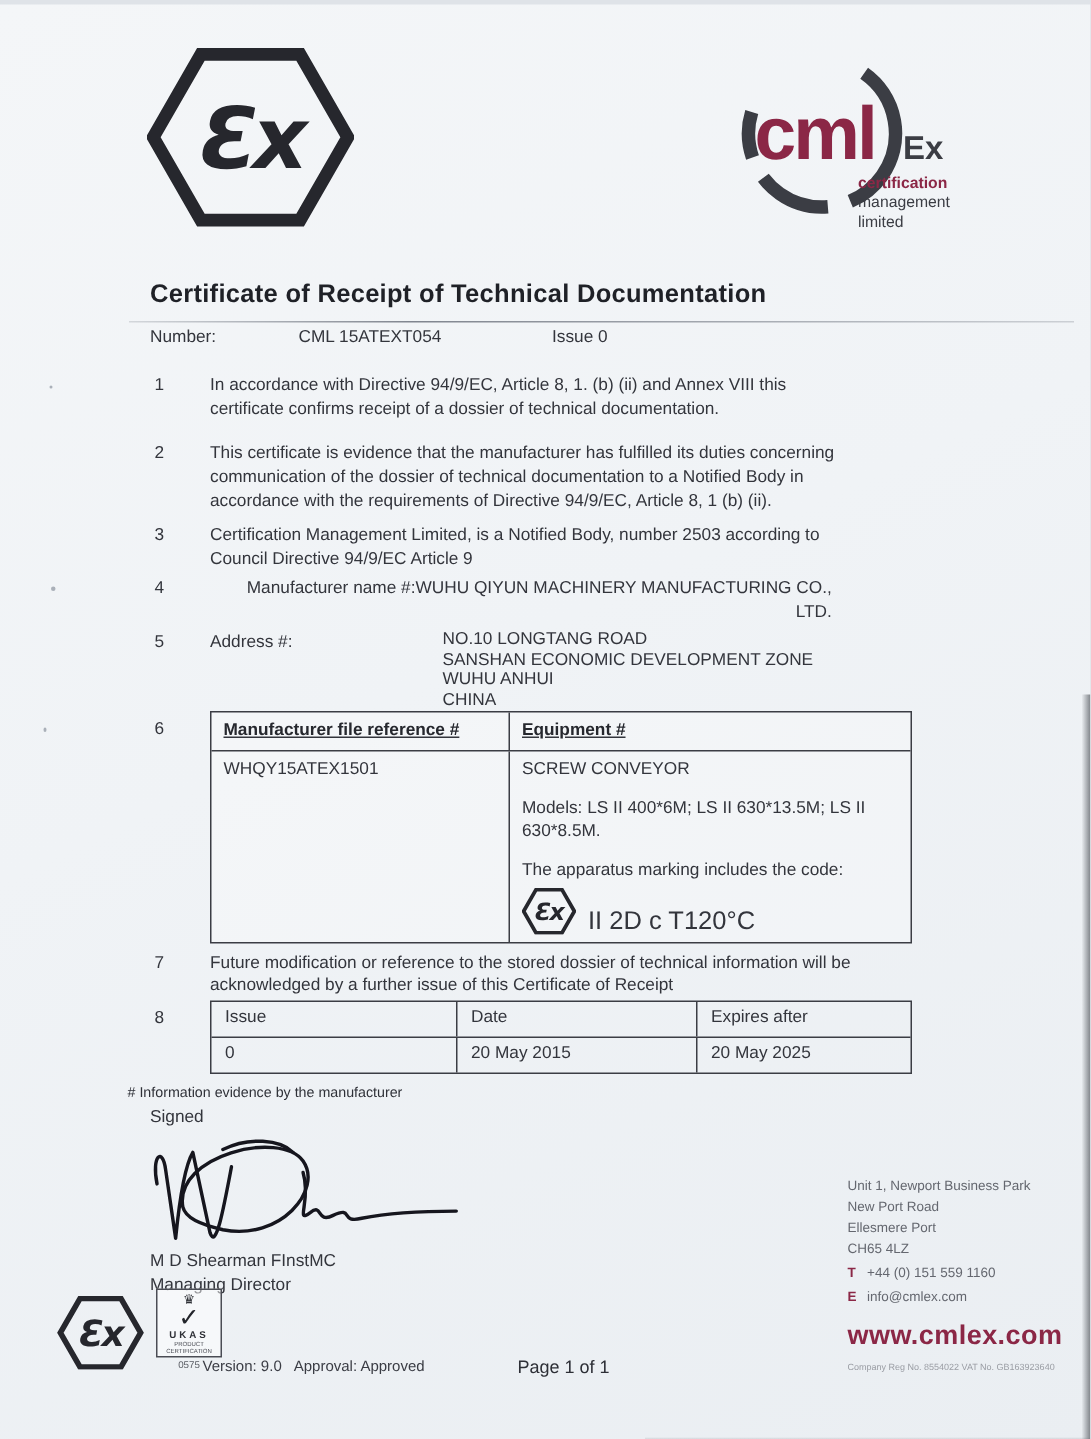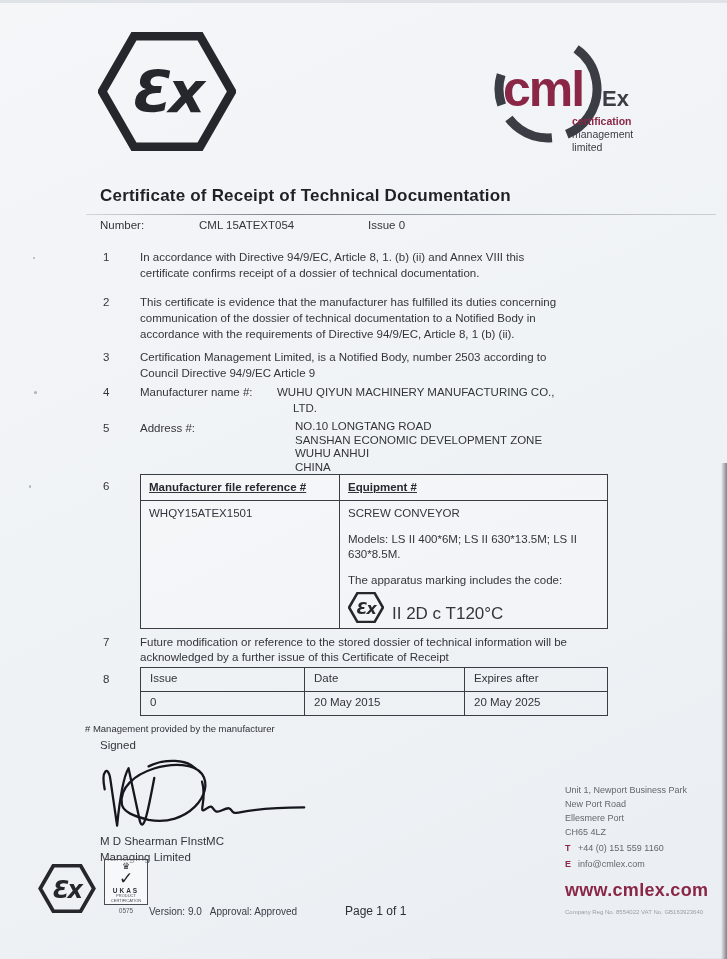--- a/index.html
+++ b/index.html
@@ -63,21 +63,21 @@
 
   .ex-logo-bottom{position:absolute;left:38px;top:861px;}
   .ukas{position:absolute;left:104px;top:856px;width:44px;text-align:center;}
   .ukas .box{border:1px solid #4a4c54;padding:2px 1px 1px;background:rgba(255,255,255,.5);}
   .ukas .crown{font-size:9px;line-height:9px;color:#2e3036;}
   .ukas .check{font-size:17px;line-height:15px;font-weight:bold;color:#23252b;}
   .ukas .nm{font-size:6.5px;font-weight:bold;letter-spacing:2px;color:#2e3036;margin-top:1px;}
   .ukas .sub{font-size:4px;line-height:4.5px;color:#4a4c54;white-space:pre-line;}
   .ukas .no{font-size:6.5px;color:#5a5d64;margin-top:2px;}
 
-  .version-line{position:absolute;left:149px;top:903px;font-size:10px;color:#3a3c44;}
+  .version-line{position:absolute;left:135px;top:903px;font-size:10px;color:#3a3c44;}
   .version-line span + span{margin-left:8px;}
   .page-no{position:absolute;left:345px;top:901px;font-size:12px;color:#2d2f36;}
 
   .contact{position:absolute;left:565px;top:780px;width:152px;font-size:9px;color:#64676f;}
   .contact .addr-block{white-space:pre-line;line-height:14px;}
   .contact .trow{display:flex;margin-top:2px;line-height:14px;}
   .contact .trow:first-of-type{margin-top:10px;}
   .contact .tl{width:13px;font-weight:bold;color:#8b2746;}
   .contact .web{margin-top:9px;font-size:18px;font-weight:bold;color:#8b2746;letter-spacing:.3px;}
   .contact .reg{margin-top:8px;font-size:6px;color:#9a9da4;white-space:nowrap;}
@@ -132,21 +132,21 @@
     </div>
 
     <div class="clause" style="margin-bottom:3px;">
       <span class="num">3</span>
       <span class="pre">Certification Management Limited, is a Notified Body, number 2503 according to
 Council Directive 94/9/EC Article 9</span>
     </div>
 
     <div class="clause" style="margin-bottom:4px;">
       <span class="num">4</span>
-      <span class="kv" style="flex:1;">
+      <span class="kv" style="flex:1;text-align:right;">
         <span class="k4">Manufacturer name #:</span>
         <span class="pre">WUHU QIYUN MACHINERY MANUFACTURING CO.,
      LTD.</span>
       </span>
     </div>
 
     <div class="clause">
       <span class="num">5</span>
       <span class="kv" style="flex:1;">
         <span class="k5">Address #:</span>
@@ -198,37 +198,37 @@
           <div class="c w3">Expires after</div>
         </div>
         <div class="r">
           <div class="c w1">0</div>
           <div class="c w2">20 May 2015</div>
           <div class="c w3">20 May 2025</div>
         </div>
       </div>
     </div>
 
-    <div class="footnote"># Management provided by the manufacturer</div>
+    <div class="footnote"># Information evidence by the manufacturer</div>
   </div>
 
   <div class="signed">Signed</div>
 
   <svg class="sig-svg" width="230" height="84" viewBox="0 0 230 88">
     <g fill="none" stroke="#16161e" stroke-width="2.4" stroke-linecap="round" stroke-linejoin="round">
       <path d="M12 38 C8 18 16 12 18 28 L25 76 C27 56 31 26 37 16 L49 72 C53 84 58 58 64 26"></path>
       <path d="M30 54 C24 18 98 0 114 22 C128 42 98 78 58 70 C42 66 32 62 30 54"></path>
       <path d="M58 14 C76 5 98 7 107 16"></path>
       <path d="M114 30 C120 50 108 66 119 58 C128 51 123 66 135 60 C150 53 139 66 155 62 C175 58 196 57 221 57"></path>
     </g>
   </svg>
 
   <div class="signer">
     <div>M D Shearman FInstMC</div>
-    <div>Managing Limited</div>
+    <div>Managing Director</div>
   </div>
 
   <svg class="ex-logo-bottom" width="58" height="49" viewBox="0 0 100 86">
     <polygon points="26,3 74,3 97,43 74,83 26,83 3,43" fill="none" stroke="#26272d" stroke-width="6.5"></polygon>
     <text x="50" y="59" text-anchor="middle" font-family="DejaVu Sans, sans-serif" font-style="italic" font-weight="bold" font-size="42" letter-spacing="-3" fill="#26272d">Ɛx</text>
   </svg>
 
   <div class="ukas">
     <div class="box">
       <div class="crown">♛</div>

